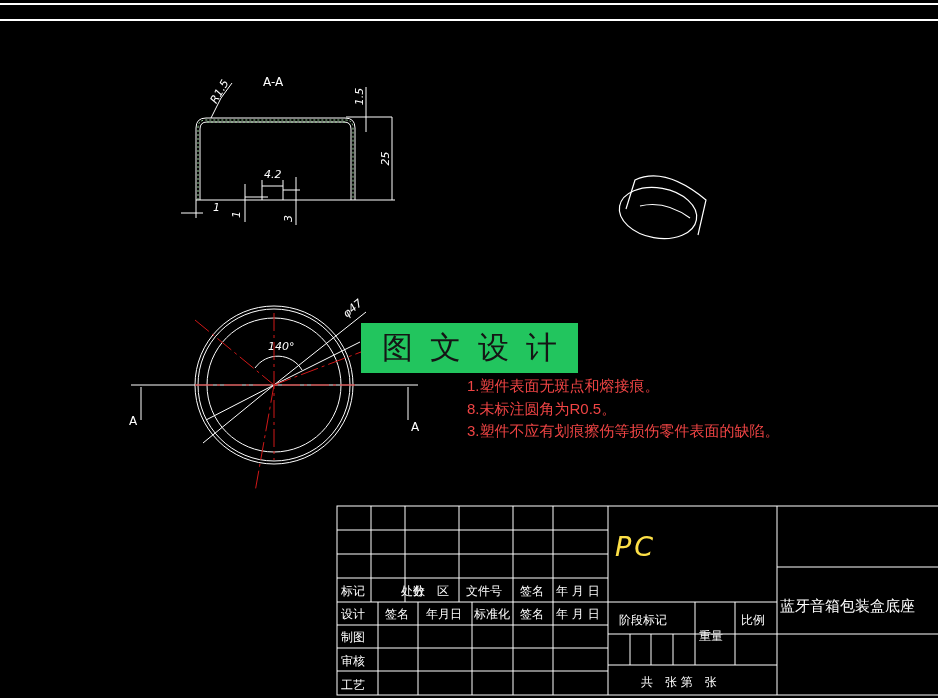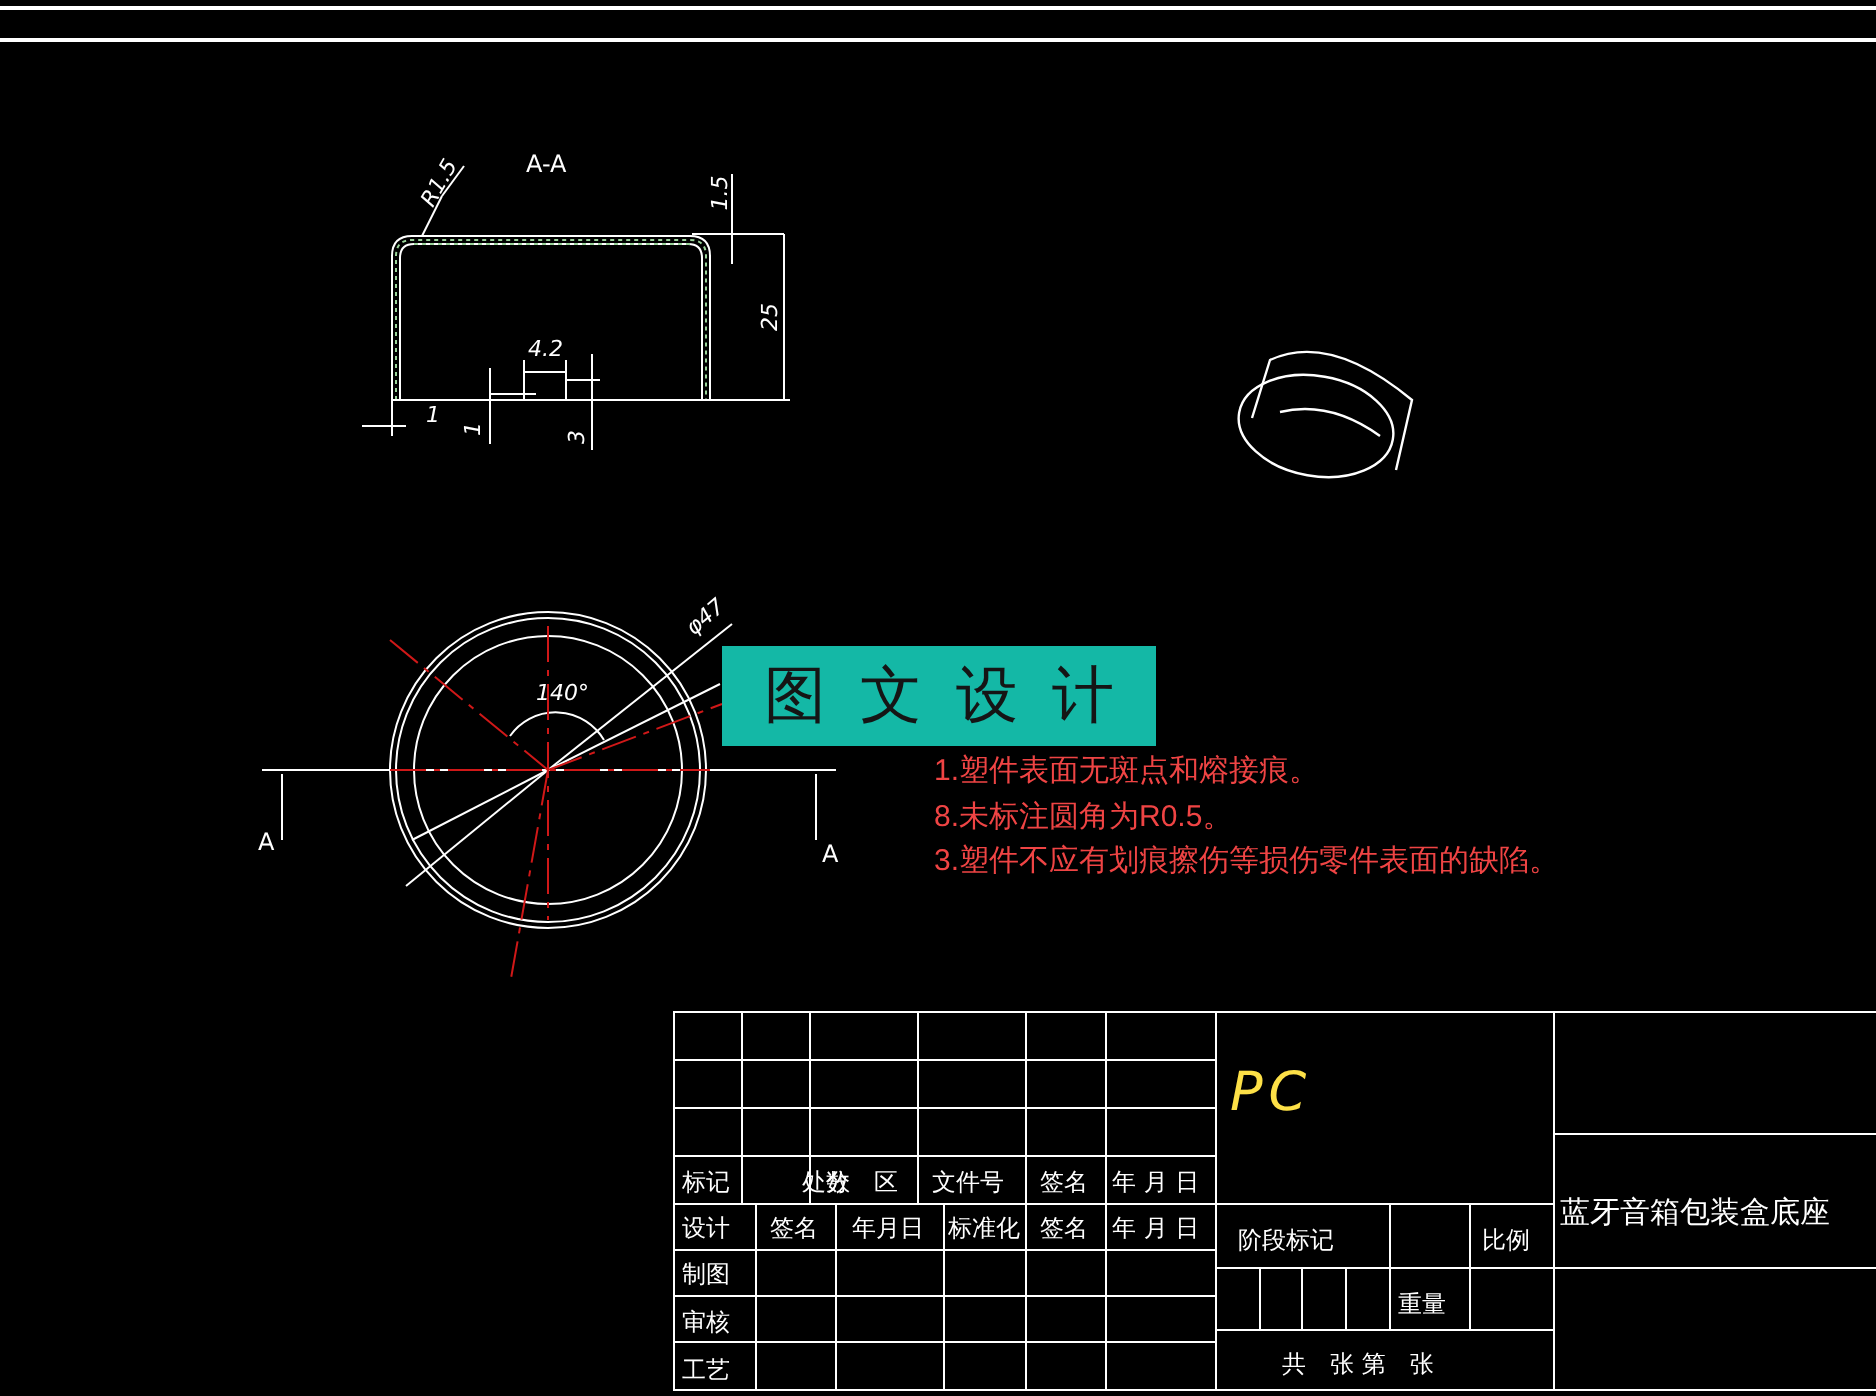--- a/index.html
+++ b/index.html
@@ -1,19 +1,19 @@
 <!DOCTYPE html>
 <html><head>
 <meta charset="utf-8">
 <style>
   html,body{margin:0;padding:0;background:#000;}
   body{width:938px;height:698px;position:relative;overflow:hidden;font-family:"DejaVu Sans",sans-serif;color:#fff;}
   .hline{position:absolute;left:0;width:938px;height:2px;background:#fff;}
   svg{position:absolute;left:0;top:0;}
-  .watermark{position:absolute;left:361px;top:323px;width:217px;height:50px;background:#14b8a6;display:flex;align-items:center;justify-content:center;}
+  .watermark{position:absolute;left:361px;top:323px;width:217px;height:50px;background:#22c55e;display:flex;align-items:center;justify-content:center;}
   .watermark span{font-family:"DejaVu Serif",serif;font-size:31px;color:#151515;letter-spacing:17px;padding-left:17px;}
   .notes{position:absolute;left:444px;top:355px;font-family:Liberation Sans, sans-serif;font-size:15px;color:#ef4444;line-height:22.5px;}
   .notes .title{margin-left:2px;height:20px;overflow:hidden;}
   .notes .item{margin-left:23px;}
   .tb{position:absolute;font-size:12px;color:#fff;white-space:nowrap;}
   .pc{position:absolute;left:615px;top:531px;font-family:"DejaVu Sans",sans-serif;font-style:italic;font-weight:200;font-size:27px;color:#fde047;letter-spacing:3px;}
   .ptitle{position:absolute;left:780px;top:597px;font-size:15px;color:#fff;white-space:nowrap;}
   .dim{position:absolute;font-size:11px;color:#fff;font-style:italic;}
   .label-a{position:absolute;font-size:12px;color:#fff;}
 </style>
@@ -141,16 +141,16 @@
 <div class="tb" style="left:385px;top:606px;">签名</div>
 <div class="tb" style="left:426px;top:606px;">年月日</div>
 <div class="tb" style="left:474px;top:606px;">标准化</div>
 <div class="tb" style="left:520px;top:606px;">签名</div>
 <div class="tb" style="left:556px;top:606px;">年 月 日</div>
 <div class="tb" style="left:341px;top:629px;">制图</div>
 <div class="tb" style="left:341px;top:653px;">审核</div>
 <div class="tb" style="left:341px;top:677px;">工艺</div>
 <div class="pc">PC</div>
 <div class="tb" style="left:619px;top:612px;">阶段标记</div>
-<div class="tb" style="left:699px;top:644px;">重量</div>
+<div class="tb" style="left:699px;top:628px;">重量</div>
 <div class="tb" style="left:741px;top:612px;">比例</div>
 <div class="tb" style="left:641px;top:674px;">共　张 第　张</div>
 <div class="ptitle">蓝牙音箱包装盒底座</div>
 
 </body></html>

